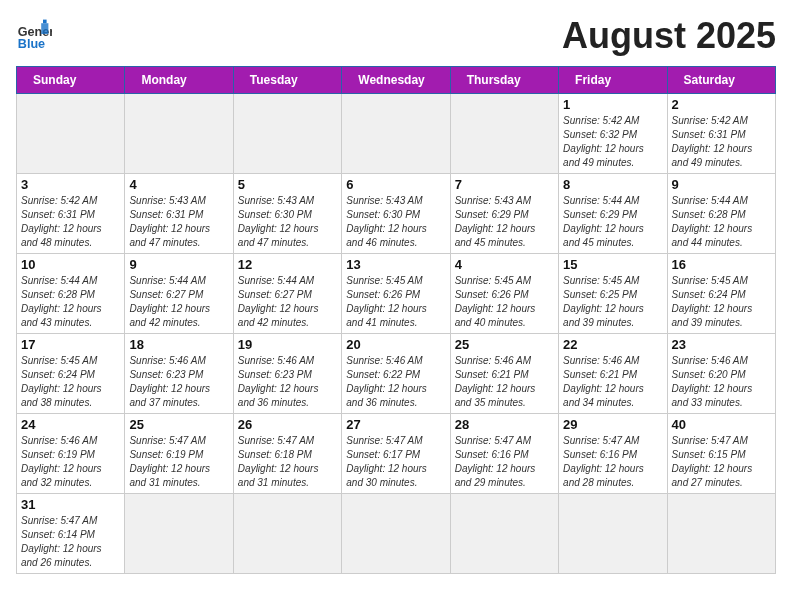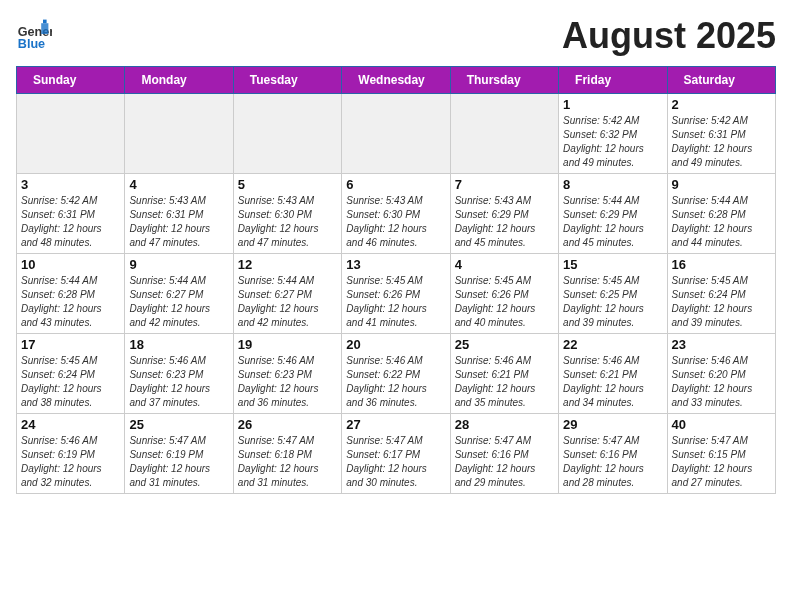--- a/index.html
+++ b/index.html
@@ -298,14 +298,28 @@
 Sunset: 6:16 PM
 Daylight: 12 hours and 28 minutes.</div>
         </td>
         <td>
           <span class="day-number">40</span>
           <div class="day-info" style="white-space: pre-line;">Sunrise: 5:47 AM
 Sunset: 6:15 PM
 Daylight: 12 hours and 27 minutes.</div>
         </td>
       </tr>
+      <tr class="last-row">
+        <td>
+          <span class="day-number">31</span>
+          <div class="day-info" style="white-space: pre-line;">Sunrise: 5:47 AM
+Sunset: 6:14 PM
+Daylight: 12 hours and 26 minutes.</div>
+        </td>
+        <td class="empty"></td>
+        <td class="empty"></td>
+        <td class="empty"></td>
+        <td class="empty"></td>
+        <td class="empty"></td>
+        <td class="empty"></td>
+      </tr>
     </tbody>
 </table>
 
 </body></html>

